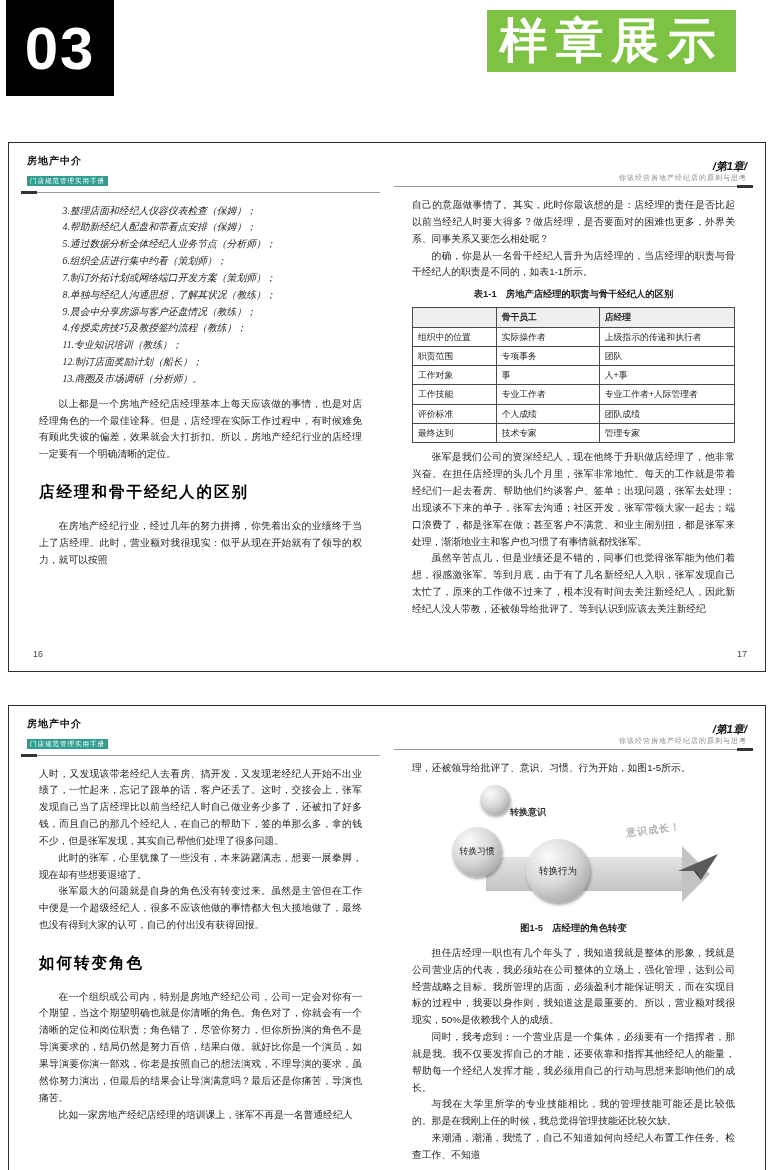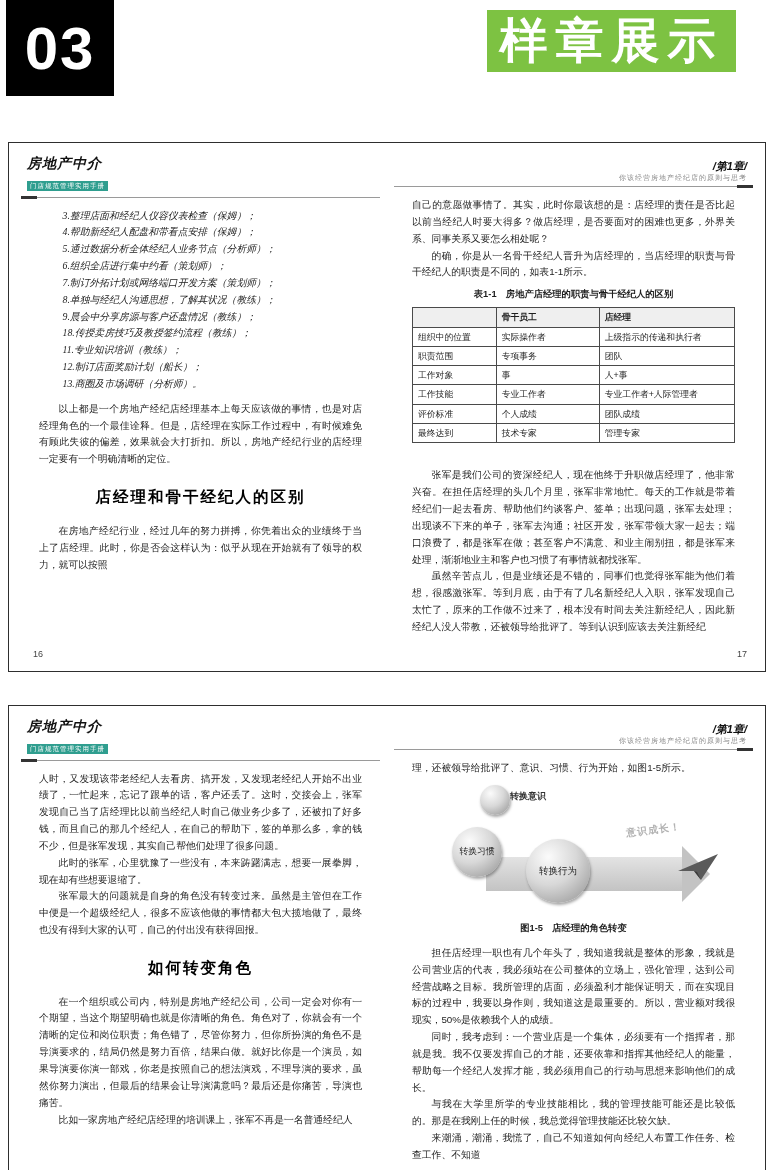--- a/index.html
+++ b/index.html
@@ -19,57 +19,57 @@
   #spread1 { top:142px; height:530px; }
   #spread2 { top:705px; height:540px; }
   .spread-inner { display:flex; height:100%; padding:10px 12px; gap:14px; }
   .book-page { flex:1; position:relative; overflow:hidden; display:flex; flex-direction:column; }
 
   .page-header { display:flex; align-items:flex-end; border-bottom:1px solid #9a9a9a;
                  padding:2px 6px 4px 6px; min-height:34px; margin-bottom:8px; position:relative; }
   .page-header::after { content:""; position:absolute; right:0; bottom:-2px; width:16px; height:3px; background:#333; }
   .page-header.hdr-left::after { right:auto; left:0; }
   .brand { line-height:1.25; }
-  .brand-1 { font-size:14px; font-weight:bold; color:#111; letter-spacing:1px;font-style:italic; }
+  .brand-1 { font-size:10px; font-weight:bold; color:#111; letter-spacing:1px; }
   .brand-2 { display:inline-block; font-size:6.5px; color:#fff; background:#2f9e8f; padding:1px 3px; letter-spacing:1px; }
   .chapter { margin-left:auto; text-align:right; line-height:1.3; }
   .chapter-mark { font-size:11px; font-weight:bold; font-style:italic; color:#111; }
   .chapter-title { font-size:7px; color:#8a8a8a; letter-spacing:1px; }
 
   .body-text { padding:2px 18px 0 18px; font-size:9.8px; line-height:1.72; color:#1e1e1e;
                text-align:justify; flex:1; overflow:hidden; }
   .para { text-indent:2em; }
   .para.noindent { text-indent:0; }
   .list-item { padding-left:2.4em; font-family:"Liberation Serif","DejaVu Serif",serif; font-style:italic; }
-  .section-heading { text-align:center; font-size:15.5px; font-weight:bold; letter-spacing:2px;
+  .section-heading { font-size:15.5px; font-weight:bold; letter-spacing:2px;
                      color:#000; margin:16px 0 12px 0; text-indent:0; }
   .page-num { position:absolute; bottom:2px; font-size:9px; color:#444; }
   .pn-left { left:12px; } .pn-right { right:6px; }
 
   
   .tbl-caption { text-align:center; font-size:9.3px; font-weight:bold; margin:6px 0 4px 0; text-indent:0; }
-  table.info { width:100%; border-collapse:collapse; font-size:8.8px; line-height:1.4; margin-bottom:24px; }
+  table.info { width:100%; border-collapse:collapse; font-size:8.8px; line-height:1.4; margin-bottom:6px; }
   table.info th, table.info td { border:1px solid #4a4a4a; padding:3px 5px; text-align:left; vertical-align:middle; }
   table.info th { background:#efefef; font-weight:bold; }
   table.info .c0 { width:26%; } table.info .c1 { width:32%; } table.info .c2 { width:42%; }
 
   
   .diagram { position:relative; height:138px; margin:4px 6px 2px 6px; }
   .big-arrow { position:absolute; left:68px; top:76px; width:196px; height:34px;
                background:linear-gradient(#e3e3e3,#c3c3c3); }
   .big-arrow::after { content:""; position:absolute; right:-28px; top:-11px;
                border-left:28px solid #c3c3c3; border-top:28px solid transparent; border-bottom:28px solid transparent; }
   .sphere { position:absolute; border-radius:50%;
             background:radial-gradient(circle at 35% 28%, #fbfbfb 0%, #d8d8d8 45%, #8f8f8f 100%);
             box-shadow:1px 2px 3px rgba(0,0,0,.35); display:flex; align-items:center; justify-content:center;
             font-weight:normal; color:#222; text-align:center;margin-left:8px; }
   .s1 { left:54px; top:4px; width:30px; height:30px; }
   .s2 { left:26px; top:46px; width:50px; height:50px; font-size:8.8px; }
   .s3 { left:100px; top:58px; width:64px; height:64px; font-size:9.5px; }
-  .sphere-ext-label { position:absolute; left:92px; top:8px; font-size:9px; font-weight:bold; color:#333; }
+  .sphere-ext-label { position:absolute; left:92px; top:24px; font-size:9px; font-weight:bold; color:#333; }
   .arrow-text { position:absolute; left:208px; top:40px; font-size:10px; font-weight:bold; color:#b3b3b3;
                 transform:rotate(-7deg); letter-spacing:1px; }
   .plane { position:absolute; left:258px; top:70px; }
   .fig-caption { text-align:center; font-size:9.3px; font-weight:bold; margin:2px 0 8px 0; text-indent:0; }
 </style>
 </head>
 <body>
 
 <div class="canvas">
 
@@ -87,27 +87,27 @@
           </div>
         </div>
         <div class="body-text">
           <div class="list-item">3.整理店面和经纪人仪容仪表检查（保姆）；</div>
           <div class="list-item">4.帮助新经纪人配盘和带看点安排（保姆）；</div>
           <div class="list-item">5.通过数据分析全体经纪人业务节点（分析师）；</div>
           <div class="list-item">6.组织全店进行集中约看（策划师）；</div>
           <div class="list-item">7.制订外拓计划或网络端口开发方案（策划师）；</div>
           <div class="list-item">8.单独与经纪人沟通思想，了解其状况（教练）；</div>
           <div class="list-item">9.晨会中分享房源与客户还盘情况（教练）；</div>
-          <div class="list-item">18.传授卖房技巧及教授签约流程（教练）；</div>
+          <div class="list-item">4.传授卖房技巧及教授签约流程（教练）；</div>
           <div class="list-item">11.专业知识培训（教练）；</div>
           <div class="list-item">12.制订店面奖励计划（船长）；</div>
           <div class="list-item">13.商圈及市场调研（分析师）。</div>
           <p class="para" style="margin-top:8px">以上都是一个房地产经纪店经理基本上每天应该做的事情，也是对店经理角色的一个最佳诠释。但是，店经理在实际工作过程中，有时候难免有顾此失彼的偏差，效果就会大打折扣。所以，房地产经纪行业的店经理一定要有一个明确清晰的定位。</p>
           <h3 class="section-heading">店经理和骨干经纪人的区别</h3>
-          <p class="para">在房地产经纪行业，经过几年的努力拼搏，你凭着出众的业绩终于当上了店经理。此时，你是否会这样认为：似乎从现在开始就有了领导的权力，就可以按照</p>
+          <p class="para">在房地产经纪行业，经过几年的努力拼搏，你凭着出众的业绩终于当上了店经理。此时，营业额对我很现实：似乎从现在开始就有了领导的权力，就可以按照</p>
         </div>
         <div class="page-num pn-left">16</div>
       </div>
 
       <div class="book-page">
         <div class="page-header">
           <div class="chapter">
             <div class="chapter-mark">/第1章/</div>
             <div class="chapter-title">你该经营房地产经纪店的原则与思考</div>
           </div>

